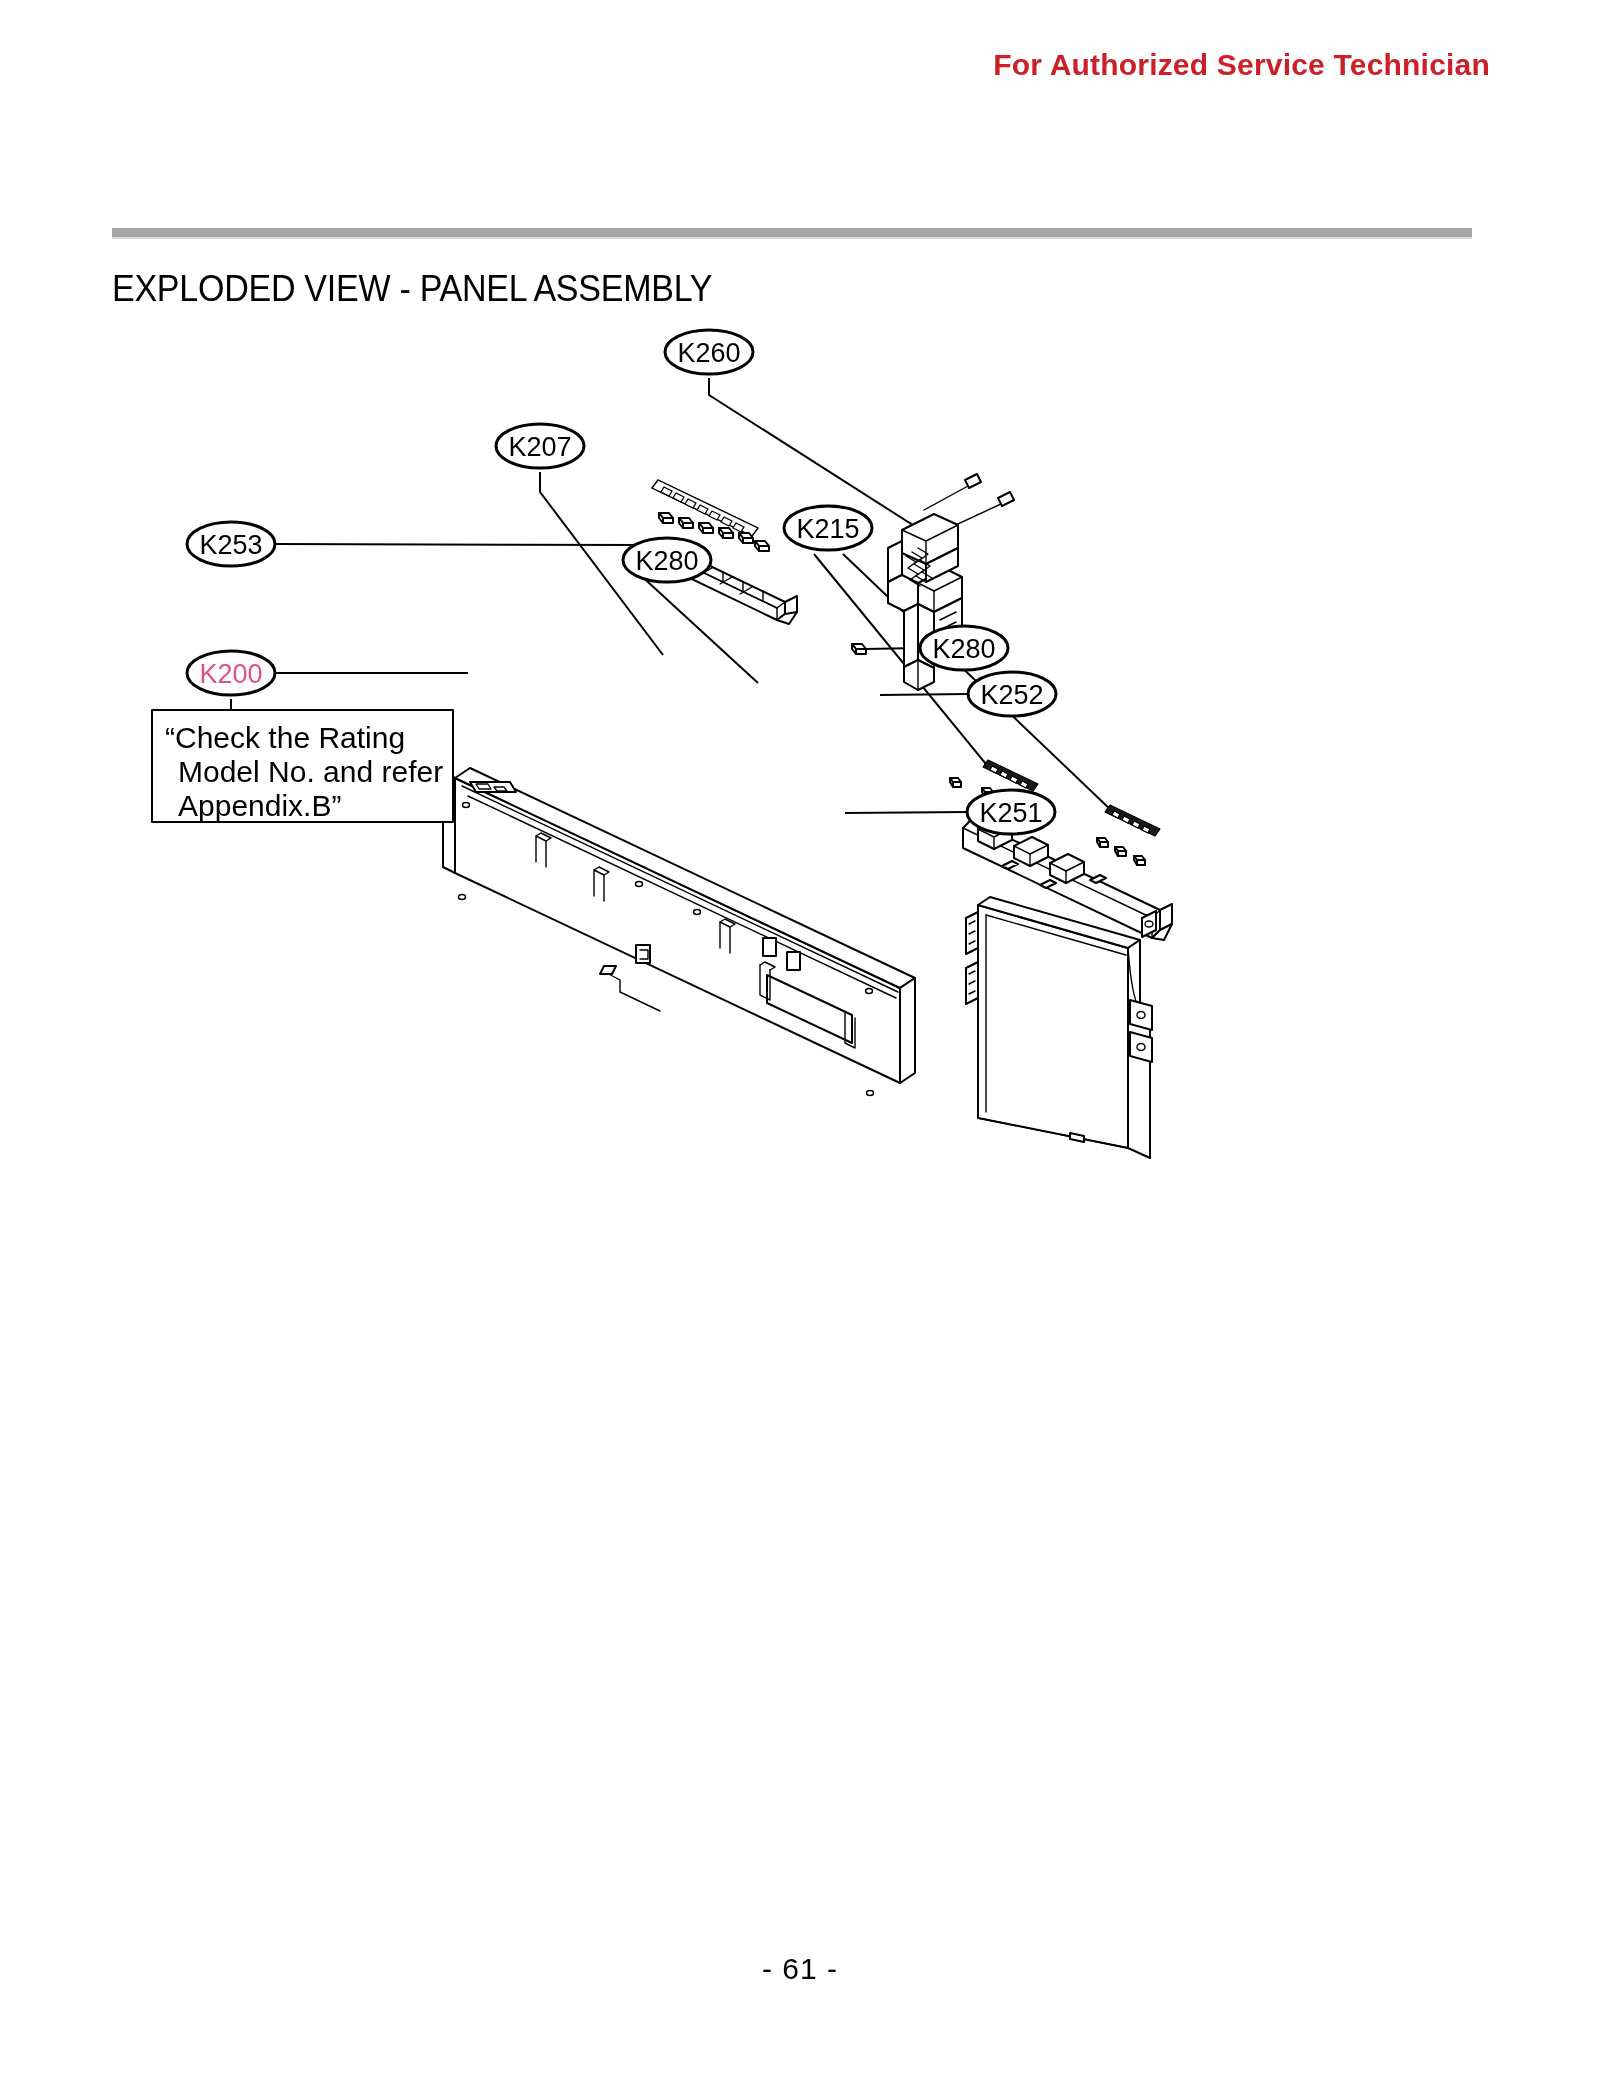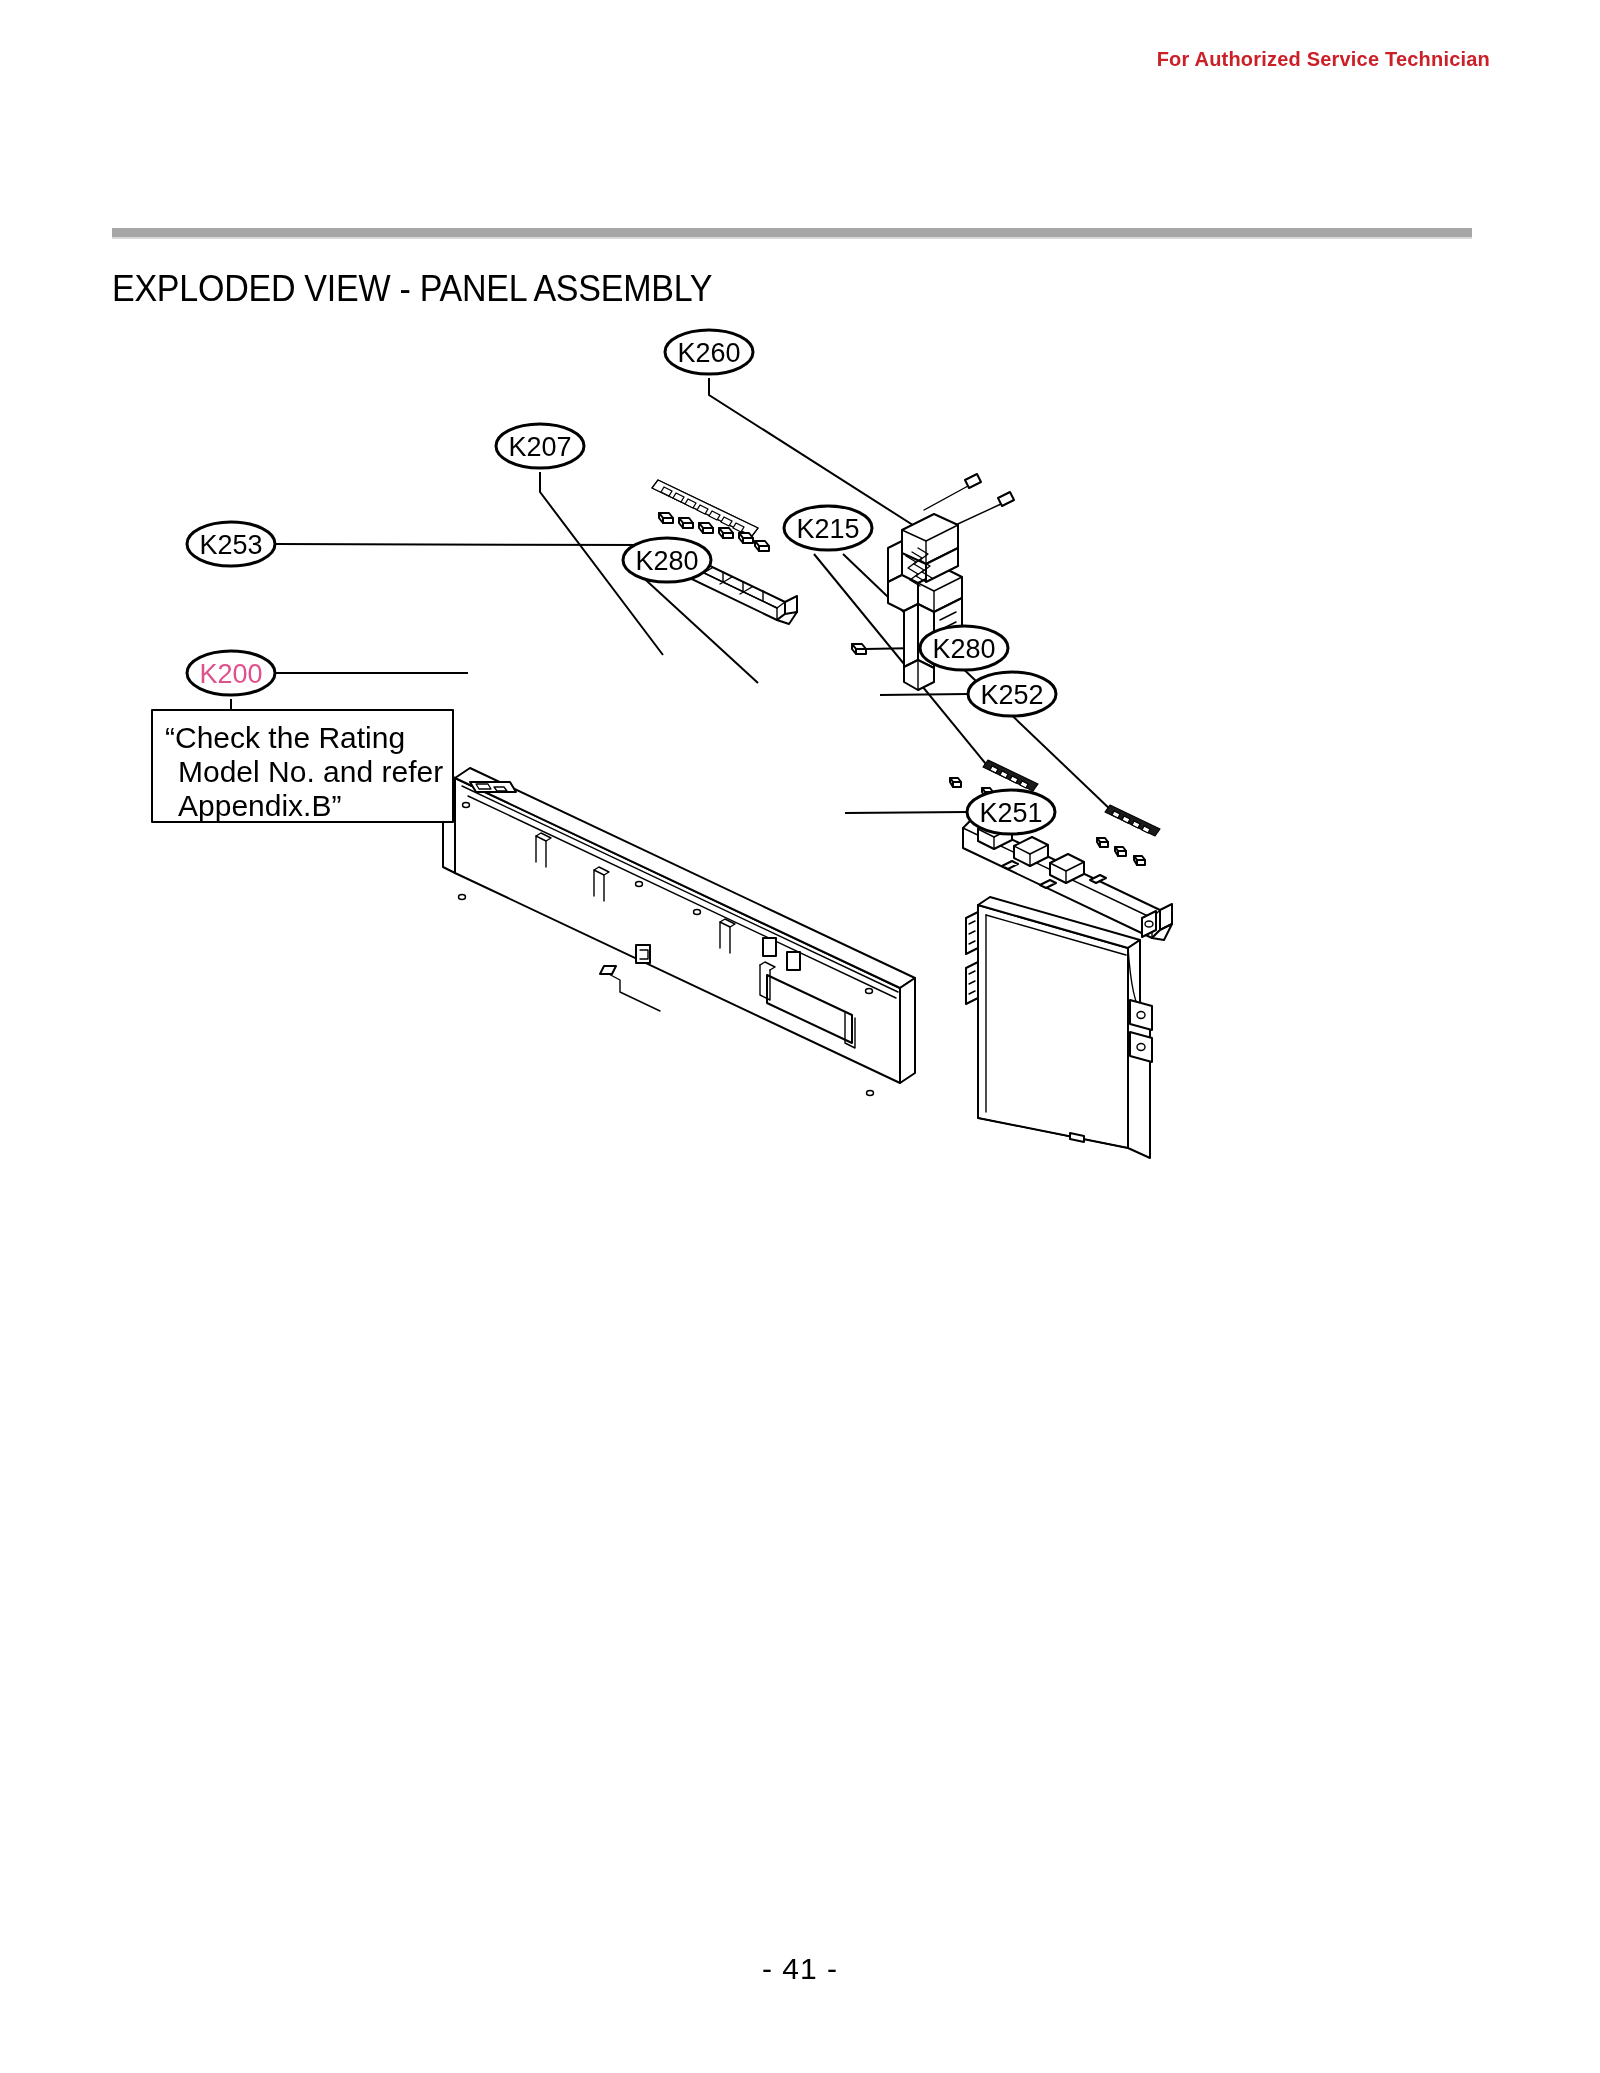--- a/index.html
+++ b/index.html
@@ -16,21 +16,21 @@
     width: 1600px;
     height: 2073px;
     background: #ffffff;
     overflow: hidden;
   }
   
   .header-note {
     position: absolute;
     top: 48px;
     right: 110px;
-    font-size: 20px;
+    font-size: 30px;
     font-weight: bold;
     color: #cc2028;
     letter-spacing: 0.2px;
     white-space: nowrap;
   }
   .rule {
     position: absolute;
     left: 112px;
     top: 228px;
     width: 1360px;
@@ -418,15 +418,15 @@
         </g>
         <g>
           <ellipse class="balloon" cx="1011" cy="812" rx="44" ry="22"></ellipse>
           <text class="balloon-txt" x="1011" y="813" fill="#000">K251</text>
         </g>
       </g>
 
     </svg>
   </div>
 
-  <div class="footer">- 41 -</div>
+  <div class="footer">- 61 -</div>
 
 </div>
 
 </body></html>

